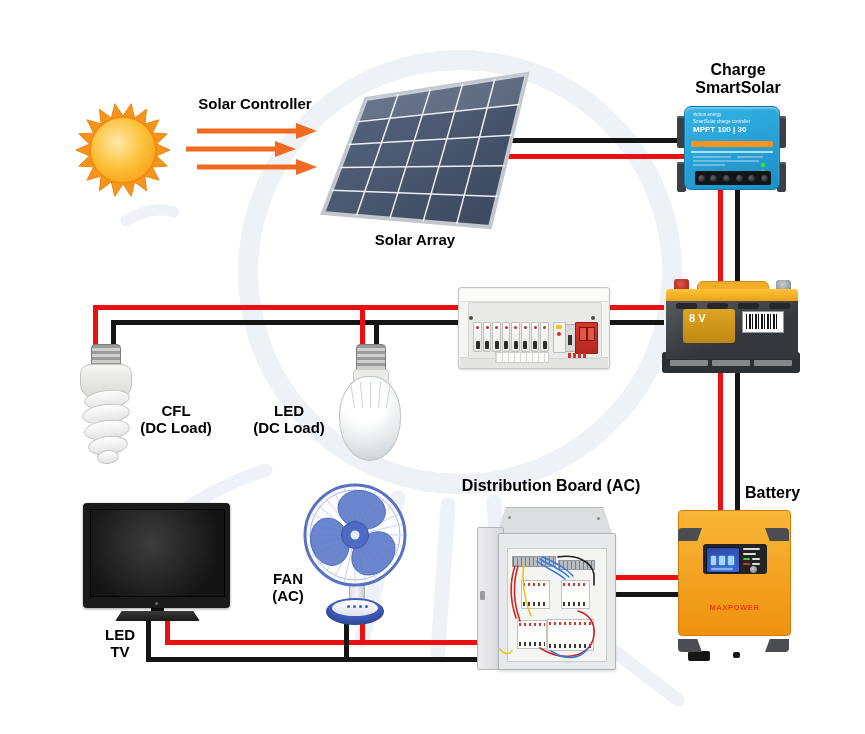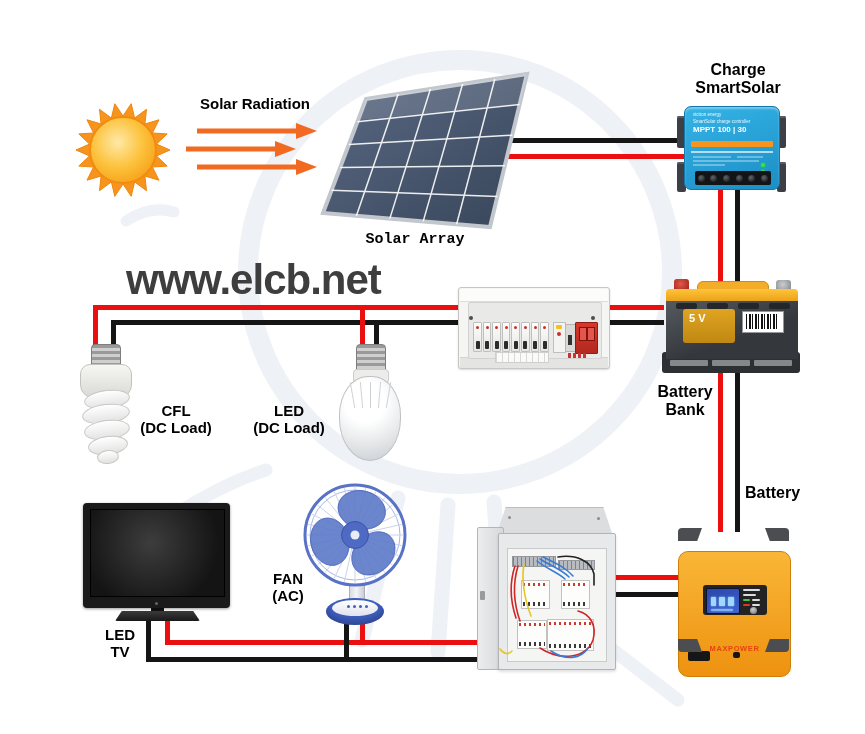--- a/index.html
+++ b/index.html
@@ -32,21 +32,21 @@
   #bat-top{position:absolute;left:666px;top:289px;width:132px;height:14px;background:linear-gradient(180deg,#ffc43a,#e89c12);border-radius:4px 4px 0 0;}
   #bat-handle{position:absolute;left:697px;top:281px;width:70px;height:11px;background:#f3ad28;border:1px solid #cf8d0e;border-radius:6px;}
   #bat-body{position:absolute;left:666px;top:301px;width:132px;height:58px;background:linear-gradient(160deg,#555a5f,#34383c 60%);}
   #bat-base{position:absolute;left:662px;top:352px;width:138px;height:21px;background:#2d3033;border-radius:3px;}
   .bat-vent{position:absolute;top:303px;width:21px;height:6px;background:#24272a;border-radius:2px;}
   #bat-label{position:absolute;left:683px;top:309px;width:52px;height:34px;background:linear-gradient(180deg,#dfa421,#c08813);border-radius:3px;color:#fff;font-size:11px;font-weight:bold;padding:3px 0 0 6px;box-sizing:border-box;}
   #bat-barcode{position:absolute;left:742px;top:311px;width:40px;height:20px;background:#fff;border:1px solid #95989b;}
   #bat-barcode div{position:absolute;left:3px;top:2px;width:33px;height:15px;background:repeating-linear-gradient(90deg,#111 0 1px,#fff 1px 3px,#111 3px 5px,#fff 5px 6px);}
   .bat-footseg{position:absolute;top:360px;height:6px;width:38px;background:#84888b;border-radius:1px;}
   
-  #inv-body{position:absolute;left:678px;top:551px;width:111px;height:124px;background:linear-gradient(180deg,#f9b637,#ee9210);border:1px solid #cf7f08;border-radius:10px;}
+  #inv-body{position:absolute;left:678px;top:510px;width:111px;height:124px;background:linear-gradient(180deg,#f9b637,#ee9210);border:1px solid #cf7f08;border-radius:4px;}
   .inv-cap{position:absolute;background:#4b4d50;z-index:3;}
   #inv-panel{position:absolute;left:24px;top:33px;width:64px;height:30px;background:#232323;border-radius:3px;}
   #inv-lcd{position:absolute;left:3px;top:3px;width:32px;height:24px;background:linear-gradient(160deg,#2a47a8,#3f63d4);border:1px solid #0e1430;border-radius:2px;}
   .inv-seg{position:absolute;background:#9fd8ff;border-radius:1px;box-shadow:0 0 2px #9fd8ff;}
   .inv-dash{position:absolute;height:2px;border-radius:1px;}
   #inv-knob{position:absolute;left:47px;top:22px;width:7px;height:7px;border-radius:50%;background:radial-gradient(circle at 40% 35%,#cfcfcf,#6b6b6b);}
   #inv-brand{position:absolute;left:0;top:92px;width:111px;text-align:center;font-size:7.5px;font-weight:bold;letter-spacing:.6px;color:#e8440e;}
   .inv-foot{position:absolute;background:#161616;border-radius:2px;z-index:2;}
   
   #dcp{position:absolute;left:458px;top:287px;width:150px;height:80px;background:#f5f5f3;border:1px solid #c6c6c4;border-radius:3px;box-shadow:0 1px 2px rgba(0,0,0,.15);}
@@ -94,21 +94,21 @@
   #tv-neck{position:absolute;left:151px;top:607px;width:13px;height:8px;background:#111;}
   #tv-base{position:absolute;left:115px;top:611px;width:85px;height:10px;background:linear-gradient(180deg,#3a3a3a,#191919);clip-path:polygon(8% 0,92% 0,100% 100%,0 100%);border-radius:2px;}
   
   #fan-pole{position:absolute;left:349px;top:583px;width:14px;height:22px;background:linear-gradient(90deg,#d9dce4,#f4f5f8 45%,#c8ccd6);border:1px solid #aab0bd;}
   #fan-base{position:absolute;left:326px;top:598px;width:58px;height:27px;background:#3f5fc0;border-radius:50%;box-shadow:inset 0 -4px 6px rgba(0,0,0,.25);}
   #fan-baseplate{position:absolute;left:332px;top:600px;width:46px;height:16px;background:linear-gradient(180deg,#ffffff,#dfe3ee);border-radius:50%;}
   .fan-btn{position:absolute;top:605px;width:3px;height:3px;border-radius:50%;background:#3f5fc0;z-index:3;}
   #fan-spokes line{stroke:#c9d3ee;stroke-width:1;}
   
   #lbl-solar-radiation{left:190px;top:95px;width:130px;}
-  #lbl-solar-array{left:365px;top:231px;width:100px;font-family:Liberation Mono, monospace;}
+  #lbl-solar-array{left:365px;top:231px;width:100px;}
   #lbl-cc{left:682px;top:61px;width:112px;font-size:16px;}
   #lbl-batt{left:645px;top:383px;width:80px;font-size:16px;}
   #lbl-inv{left:745px;top:484px;width:70px;font-size:16px;text-align:left;}
   #lbl-dcp{left:485px;top:374px;width:96px;}
   #lbl-db{left:455px;top:477px;width:192px;font-size:16px;}
   #lbl-cfl{left:133px;top:402px;width:86px;}
   #lbl-led{left:246px;top:402px;width:86px;}
   #lbl-fan{left:262px;top:570px;width:52px;}
   #lbl-tv{left:98px;top:626px;width:44px;}
 </style>
@@ -221,21 +221,21 @@
   <div class="dev bat-term" style="left:674px;top:279px;width:15px;height:16px;background:radial-gradient(circle at 45% 30%,#e0564a,#a32318 75%);"></div>
   <div class="dev bat-term" style="left:776px;top:280px;width:15px;height:15px;background:radial-gradient(circle at 45% 30%,#c9cdd0,#85898c 75%);"></div>
   <div class="dev" id="bat-handle"></div>
   <div class="dev" id="bat-base"></div>
   <div class="dev" id="bat-top"></div>
   <div class="dev" id="bat-body"></div>
   <div class="dev bat-vent" style="left:676px;"></div>
   <div class="dev bat-vent" style="left:707px;"></div>
   <div class="dev bat-vent" style="left:738px;"></div>
   <div class="dev bat-vent" style="left:769px;"></div>
-  <div class="dev" id="bat-label"><span>5 V</span></div>
+  <div class="dev" id="bat-label"><span>8 V</span></div>
   <div class="dev" id="bat-barcode">
       <div></div>
     </div>
   <div class="dev bat-footseg" style="left:670px;"></div>
   <div class="dev bat-footseg" style="left:712px;"></div>
   <div class="dev bat-footseg" style="left:754px;"></div>
 
   <div class="dev" id="inv-body">
     <div id="inv-panel">
       <div id="inv-lcd">
@@ -384,26 +384,25 @@
           <ellipse cx="355" cy="509" rx="24" ry="19"></ellipse>
         </g>
       <g transform="rotate(255 355 535)">
           <ellipse cx="355" cy="509" rx="24" ry="19"></ellipse>
         </g>
     </g>
     <circle cx="355" cy="535" r="13.5" fill="#4f6ac2" stroke="#3c54a8" stroke-width="1"></circle>
     <circle cx="355" cy="535" r="4.5" fill="#e9edf8"></circle>
   </svg>
 
-  <div id="site-text">www.elcb.net</div>
-  <div class="lbl" id="lbl-solar-radiation">Solar Radiation</div>
+  <div class="lbl" id="lbl-solar-radiation">Solar Controller</div>
   <div class="lbl" id="lbl-solar-array">Solar Array</div>
   <div class="lbl" id="lbl-cc">Charge SmartSolar</div>
-  <div class="lbl" id="lbl-batt">Battery Bank</div>
   <div class="lbl" id="lbl-inv">Battery</div>
+  <div class="lbl" id="lbl-db">Distribution Board (AC)</div>
   <div class="lbl" id="lbl-cfl">
     <span>CFL</span>
     <span>(DC Load)</span>
   </div>
   <div class="lbl" id="lbl-led">
     <span>LED</span>
     <span>(DC Load)</span>
   </div>
   <div class="lbl" id="lbl-fan">
     <span>FAN</span>

